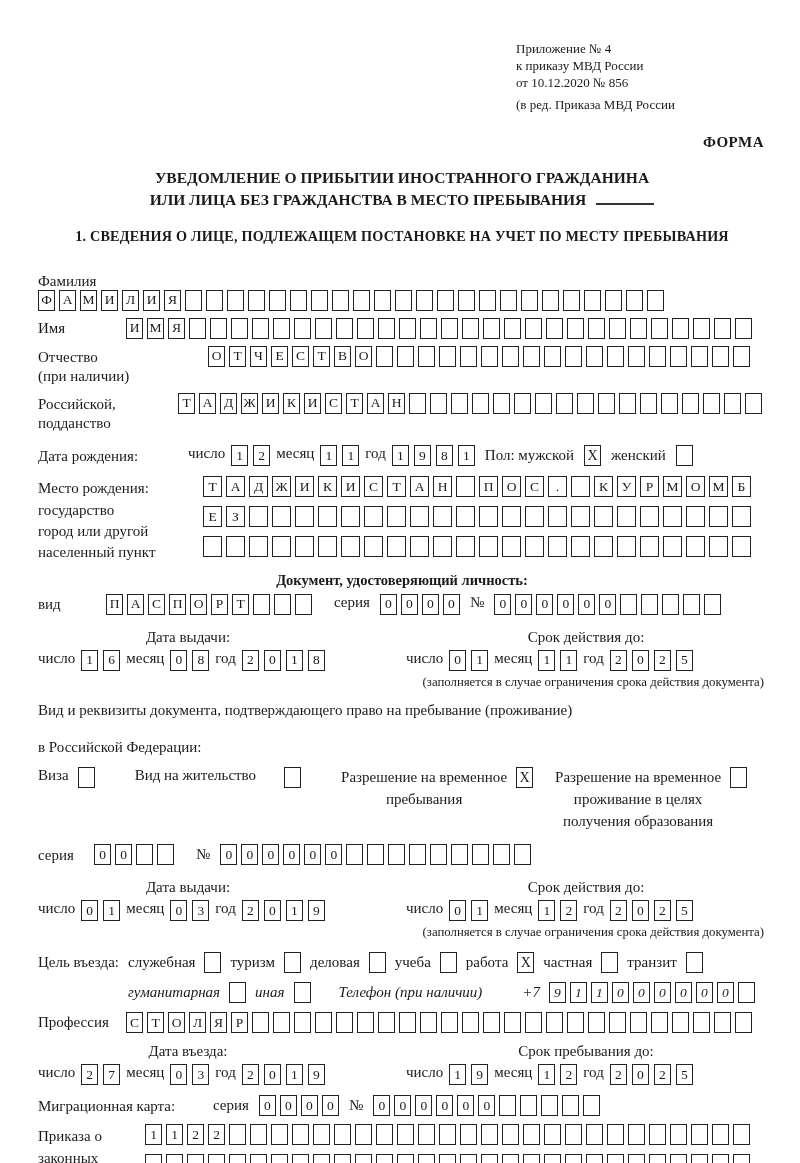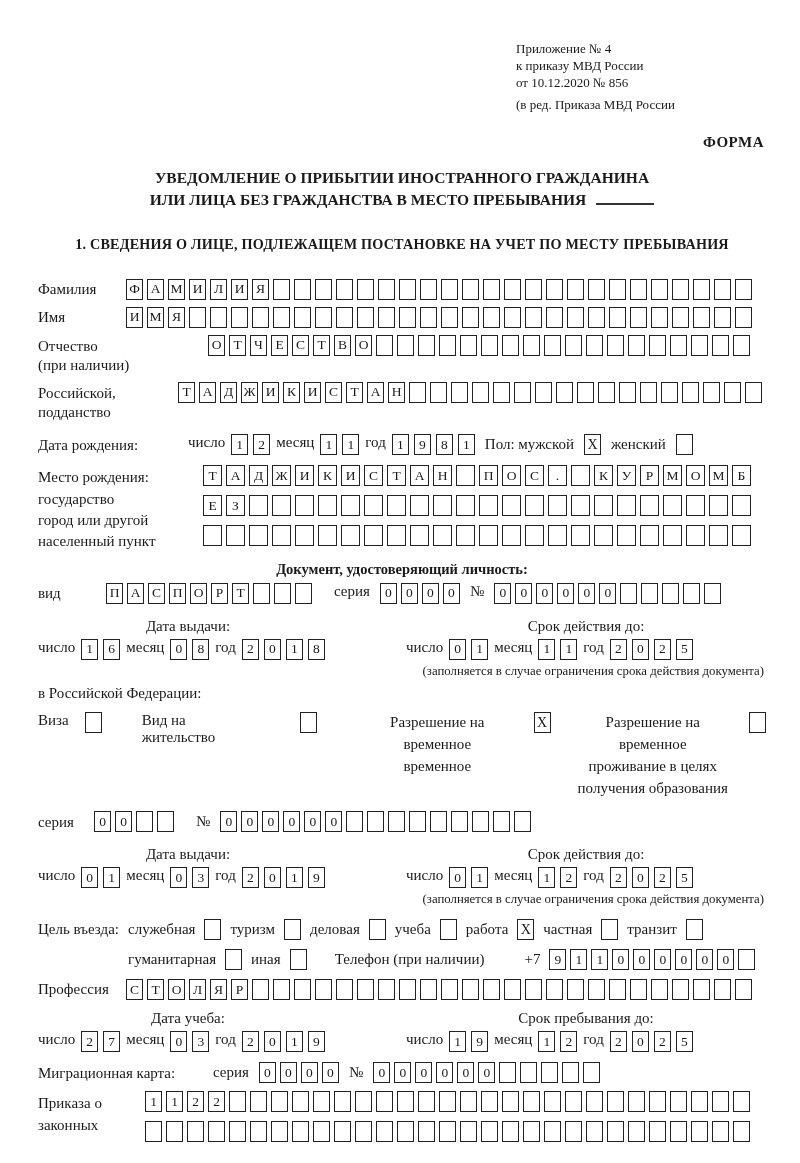--- a/index.html
+++ b/index.html
@@ -7,21 +7,21 @@
   .page {
     width:800px; height:1163px; margin:0 auto; background:#fff;
     font-family:"Liberation Serif","DejaVu Serif",serif; color:#1a1a1a;
     padding:40px 34px 20px 38px; overflow:hidden; position:relative;
   }
   .appendix { margin-left:auto; width:250px; font-size:13px; line-height:1.32;font-family:Liberation Serif, serif; }
   .appendix .sub { margin-top:5px; }
   .forma { text-align:right; font-weight:bold; font-size:15px; margin-top:20px; padding-right:2px; letter-spacing:.5px; }
   .title { text-align:center; font-weight:bold; font-size:15.5px; line-height:1.45; margin-top:16px; }
   .title .uline { display:inline-block; width:58px; border-bottom:2px solid #333; height:14px; margin-left:10px; }
-  .sect { text-align:center; font-weight:bold; font-size:14.2px; margin-top:24px; letter-spacing:.2px; }
+  .sect { text-align:center; font-weight:bold; font-size:14.2px; margin-top:16px; letter-spacing:.2px; }
 
   .row { display:flex; align-items:flex-start; margin-top:7px; font-size:15px; }
   .lbl { flex:0 0 auto; padding-top:2px; }
   .lblcol { flex:0 0 auto; line-height:1.28; padding-top:2px; }
   .cells { display:flex; gap:4px; flex-wrap:nowrap; }
   .cell {
     flex:0 0 auto; width:17px; height:21px; border:1.6px solid #222;
     display:flex; align-items:center; justify-content:center;
     font-size:13.5px; font-family:"Liberation Serif",serif;
   }
@@ -34,21 +34,21 @@
   .dgroup { display:flex; align-items:flex-start; gap:6px; font-size:15px; }
   .dgroup .cells { gap:5px; }
   .datewrap { display:flex; margin-top:14px; }
   .datecol-l { flex:0 0 368px; }
   .datecol-r { flex:1 1 auto; }
   .dtitle { text-align:center; font-size:15px; margin-bottom:4px; }
   .dtitle-l { width:300px; }
   .dnote { text-align:right; font-size:12.8px; margin-top:4px; padding-right:2px; }
   .plain { font-size:15px; margin-top:10px; line-height:1.45; }
   .permitrow { display:flex; align-items:flex-start; margin-top:8px; font-size:15px; }
-  .opt { display:flex; align-items:flex-start; gap:16px; }
+  .opt { display:flex; align-items:flex-start; gap:9px; }
   .opt .multiline { text-align:center; line-height:1.45; }
   .stack3 { display:flex; flex-direction:column; gap:9px; }
   .note-c { text-align:center; font-size:13.2px; margin-top:10px; }
   .bold { font-weight:bold; }
 </style>
 </head>
 <body>
 
 <div class="page">
 
@@ -60,21 +60,21 @@
   </div>
   <div class="forma">ФОРМА</div>
 
   <div class="title">
     <div>УВЕДОМЛЕНИЕ О ПРИБЫТИИ ИНОСТРАННОГО ГРАЖДАНИНА</div>
     <div><span>ИЛИ ЛИЦА БЕЗ ГРАЖДАНСТВА В МЕСТО ПРЕБЫВАНИЯ</span><span class="uline"></span></div>
   </div>
 
   <div class="sect">1. СВЕДЕНИЯ О ЛИЦЕ, ПОДЛЕЖАЩЕМ ПОСТАНОВКЕ НА УЧЕТ ПО МЕСТУ ПРЕБЫВАНИЯ</div>
 
-  <div class="row" style="margin-top:26px;">
+  <div class="row" style="margin-top:26px;flex-direction:column;">
     <div class="lbl" style="width:88px;">Фамилия</div>
     <div class="cells">
         <div class="cell">Ф</div>
         <div class="cell">А</div>
         <div class="cell">М</div>
         <div class="cell">И</div>
         <div class="cell">Л</div>
         <div class="cell">И</div>
         <div class="cell">Я</div>
         <div class="cell"></div>
@@ -416,38 +416,39 @@
             <div class="cell">2</div>
             <div class="cell">0</div>
             <div class="cell">2</div>
             <div class="cell">5</div>
           </div>
       </div>
       <div class="dnote">(заполняется в случае ограничения срока действия документа)</div>
     </div>
   </div>
 
-  <div class="plain" style="margin-top:4px;font-family:Liberation Serif, serif;">в Российской Федерации:</div>
+  <div class="plain">Вид и реквизиты документа, подтверждающего право на пребывание (проживание)</div>
+  <div class="plain" style="margin-top:16px;font-family:Liberation Serif, serif;">в Российской Федерации:</div>
 
   <div class="permitrow">
     <div class="opt">
       <span>Виза</span>
       <div class="cb"></div>
     </div>
     <div class="gap-l"></div>
     <div class="opt">
       <span>Вид на жительство</span>
       <div class="gap-s"></div>
       <div class="cb"></div>
     </div>
     <div class="gap-l"></div>
     <div class="opt">
       <div class="multiline">
         <div>Разрешение на временное</div>
-        <div>временное</div>
+        <div>пребывания</div>
       </div>
       <div class="cb">X</div>
     </div>
     <div class="gap-m"></div>
     <div class="opt">
       <div class="multiline">
         <div>Разрешение на временное</div>
         <div>проживание в целях</div>
         <div>получения образования</div>
       </div>
@@ -544,21 +545,21 @@
     <span>учеба</span>
     <div class="cb"></div>
     <span>работа</span>
     <div class="cb">X</div>
     <span>частная</span>
     <div class="cb"></div>
     <span>транзит</span>
     <div class="cb"></div>
   </div>
 
-  <div class="row" style="margin-top:9px; align-items:center; gap:9px; padding-left:90px;">
+  <div class="row" style="margin-top:9px; align-items:center; gap:9px; padding-left:90px;font-style:italic;">
     <span>гуманитарная</span>
     <div class="cb"></div>
     <span>иная</span>
     <div class="cb"></div>
     <div class="gap-s"></div>
     <span>Телефон (при наличии)</span>
     <div class="gap-m"></div>
     <span>+7</span>
     <div class="cells">
         <div class="cell">9</div>
@@ -605,21 +606,21 @@
         <div class="cell"></div>
         <div class="cell"></div>
         <div class="cell"></div>
         <div class="cell"></div>
         <div class="cell"></div>
       </div>
   </div>
 
   <div class="datewrap" style="margin-top:10px;">
     <div class="datecol-l">
-      <div class="dtitle dtitle-l">Дата учеба:</div>
+      <div class="dtitle dtitle-l">Дата въезда:</div>
       <div class="dgroup">
         <span>число</span>
         <div class="cells">
             <div class="cell">2</div>
             <div class="cell">7</div>
           </div>
         <span>месяц</span>
         <div class="cells">
             <div class="cell">0</div>
             <div class="cell">3</div>

